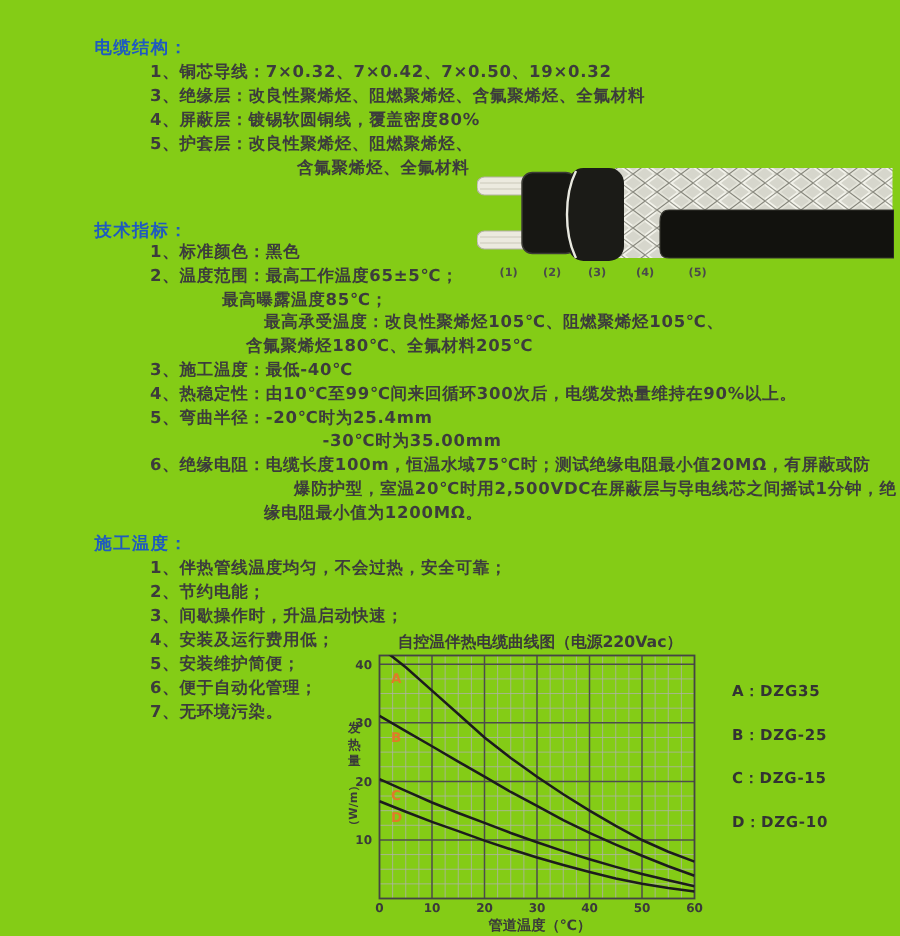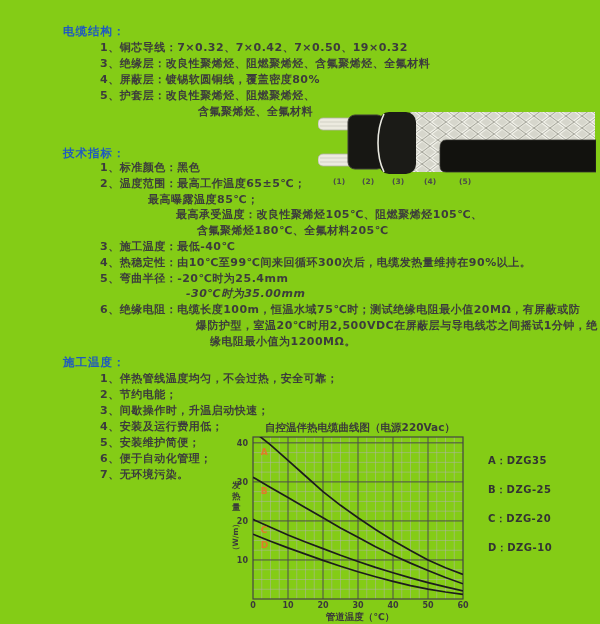--- a/index.html
+++ b/index.html
@@ -71,28 +71,28 @@
         </g>
     </svg>
   </div>
 
   <div class="sec-heading" style="top:146px">技术指标：</div>
   <div class="sec-lines s2" style="top:160px">
       <div class="bodyline">1、标准颜色：黑色</div>
       <div class="bodyline">2、温度范围：最高工作温度65±5℃；</div>
       <div class="bodyline" style="margin-left: 48px;">最高曝露温度85℃；</div>
       <div class="bodyline" style="margin-left: 76px;">最高承受温度：改良性聚烯烃105℃、阻燃聚烯烃105℃、</div>
-      <div class="bodyline" style="margin-left: 97px;">含氟聚烯烃180℃、全氟材料205℃</div>
+      <div class="bodyline" style="margin-left: 64px;">含氟聚烯烃180℃、全氟材料205℃</div>
       <div class="bodyline">3、施工温度：最低-40℃</div>
       <div class="bodyline">4、热稳定性：由10℃至99℃间来回循环300次后，电缆发热量维持在90%以上。</div>
       <div class="bodyline">5、弯曲半径：-20℃时为25.4mm</div>
-      <div class="bodyline" style="margin-left: 86px; font-style: italic;">-30℃时为35.00mm</div>
+      <div class="bodyline" style="margin-left: 115px;">-30℃时为35.00mm</div>
       <div class="bodyline">6、绝缘电阻：电缆长度100m，恒温水域75℃时；测试绝缘电阻最小值20MΩ，有屏蔽或防</div>
       <div class="bodyline" style="margin-left: 96px;">爆防护型，室温20℃时用2,500VDC在屏蔽层与导电线芯之间摇试1分钟，绝</div>
-      <div class="bodyline" style="margin-left: 78px; padding-left: 32px;">缘电阻最小值为1200MΩ。</div>
+      <div class="bodyline" style="margin-left: 44px; padding-left: 32px;">缘电阻最小值为1200MΩ。</div>
     </div>
 
   <div class="sec-heading" style="top:355px">施工温度：</div>
   <div class="sec-lines s3" style="top:371px">
       <div class="bodyline">1、伴热管线温度均匀，不会过热，安全可靠；</div>
       <div class="bodyline">2、节约电能；</div>
       <div class="bodyline">3、间歇操作时，升温启动快速；</div>
       <div class="bodyline">4、安装及运行费用低；</div>
       <div class="bodyline">5、安装维护简便；</div>
       <div class="bodyline">6、便于自动化管理；</div>
@@ -170,18 +170,18 @@
         <text x="135" y="13" text-anchor="middle" font-size="10.5" font-weight="bold" fill="#3a3a3a">自控温伴热电缆曲线图（电源220Vac）</text>
         <text x="7" y="70" font-size="8.5" font-weight="bold" fill="#3a3a3a">发</text>
         <text x="7" y="81" font-size="8.5" font-weight="bold" fill="#3a3a3a">热</text>
         <text x="7" y="92" font-size="8.5" font-weight="bold" fill="#3a3a3a">量</text>
         <text transform="translate(13,136) rotate(-90)" font-size="7.5" font-weight="bold" fill="#3a3a3a">（W/m）</text>
         <text x="135" y="202" text-anchor="middle" font-size="9.5" font-weight="bold" fill="#3a3a3a">管道温度（℃）</text>
       </svg>
     <div class="legend">
         <div class="legend-row">A：DZG35</div>
         <div class="legend-row">B：DZG-25</div>
-        <div class="legend-row">C：DZG-20</div>
+        <div class="legend-row">C：DZG-15</div>
         <div class="legend-row">D：DZG-10</div>
       </div>
   </div>
 
 </div>
 
 </body></html>

